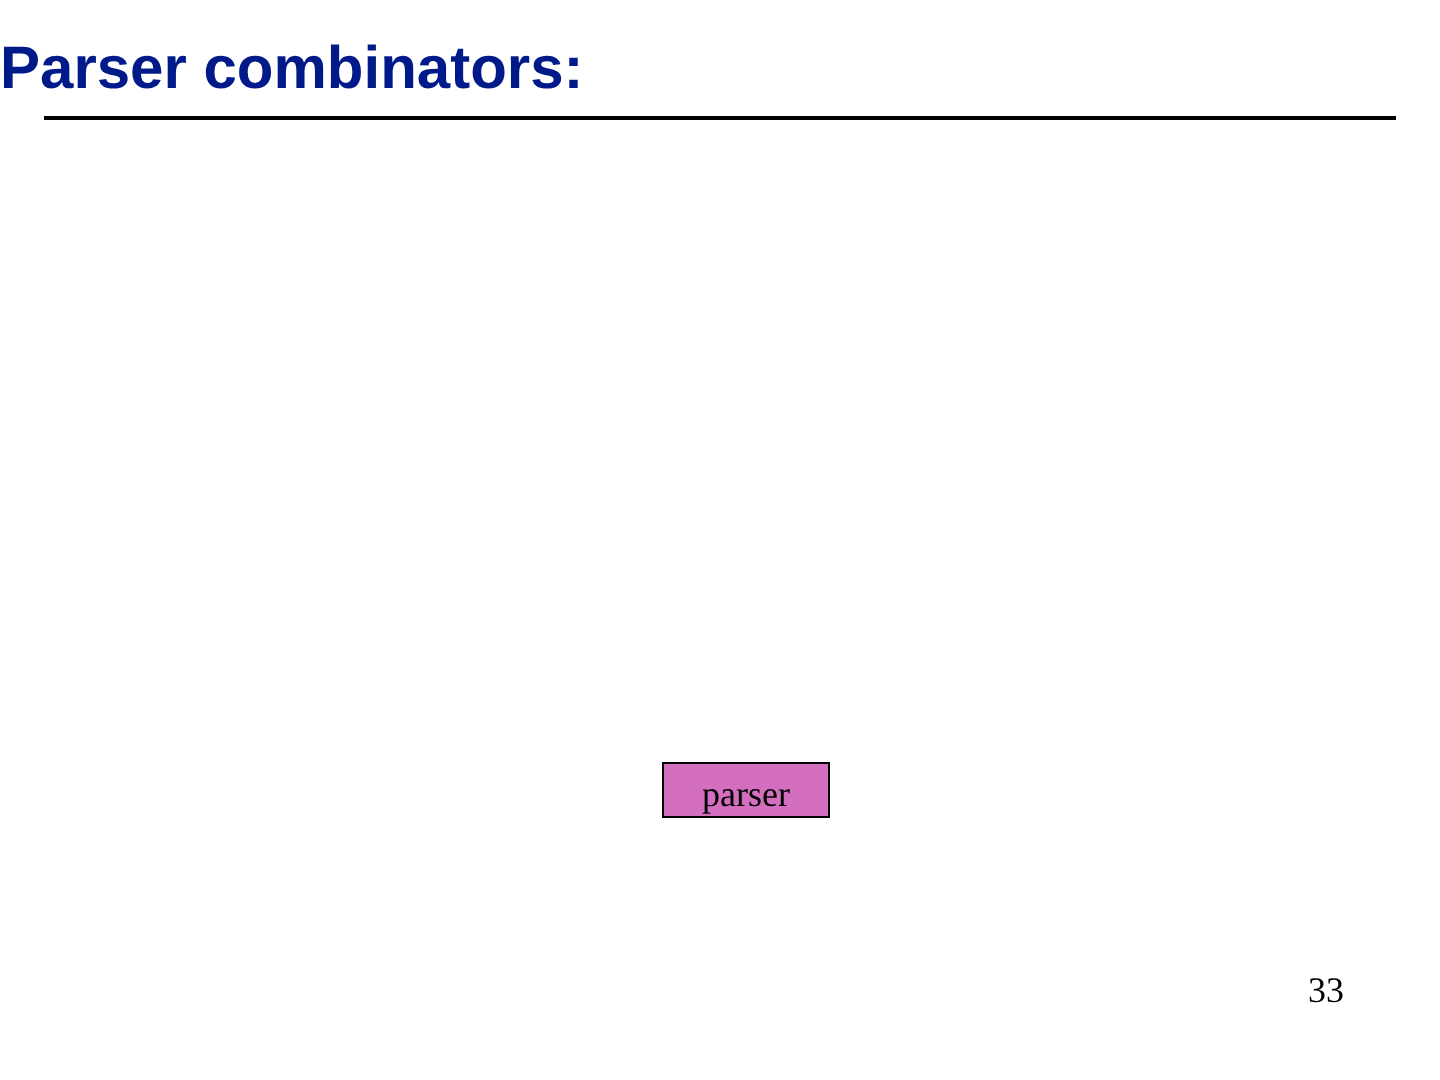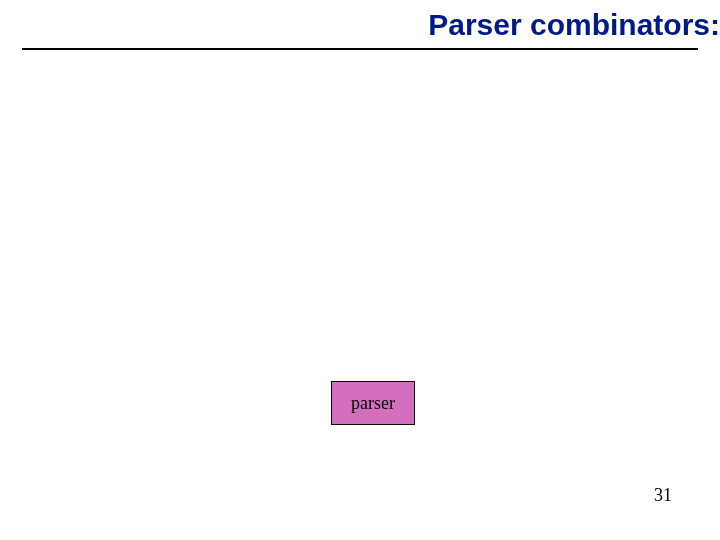--- a/index.html
+++ b/index.html
@@ -12,45 +12,45 @@
     position: relative;
     overflow: hidden;
   }
   .slide {
     width: 720px;
     height: 540px;
     position: relative;
     box-sizing: border-box;
   }
   .title-block {
-    text-align: right;
-    padding-top: 6px;
+    text-align: left;
+    padding-top: 16px;
   }
   .title-line {
     color: #001a8a;
     font-weight: bold;
     font-size: 30px;
     line-height: 1.25;
   }
   .title-rule {
     border: none;
     border-top: 2px solid #000000;
     margin: 4px 22px 0 22px;
   }
   .parser-box {
     position: absolute;
     left: 331px;
     top: 381px;
     width: 84px;
-    height: 44px;
+    height: 28px;
     background: #d46fc0;
     border: 1.5px solid #000000;
     box-sizing: border-box;
     display: flex;
-    align-items: center;
+    align-items: flex-end;
     justify-content: center;
     font-family: "Times New Roman", Times, serif;
     font-size: 18px;
     color: #000000;
   }
   .page-number {
     position: absolute;
     right: 48px;
     bottom: 34px;
     font-family: "Times New Roman", Times, serif;
@@ -65,15 +65,15 @@
 
   <div class="title-block">
     <div class="title-line">Parser combinators:</div>
   </div>
   <hr class="title-rule">
 
   <div class="parser-box">
     <span>parser</span>
   </div>
 
-  <div class="page-number">31</div>
+  <div class="page-number">33</div>
 
 </div>
 
 </body></html>

